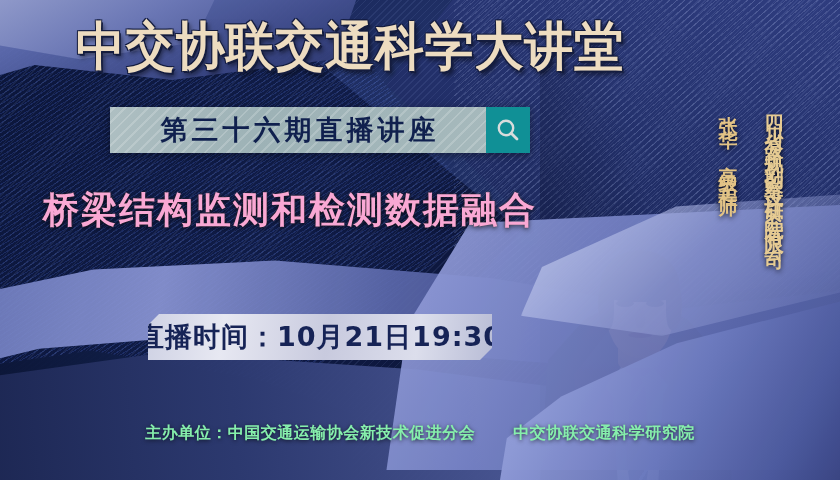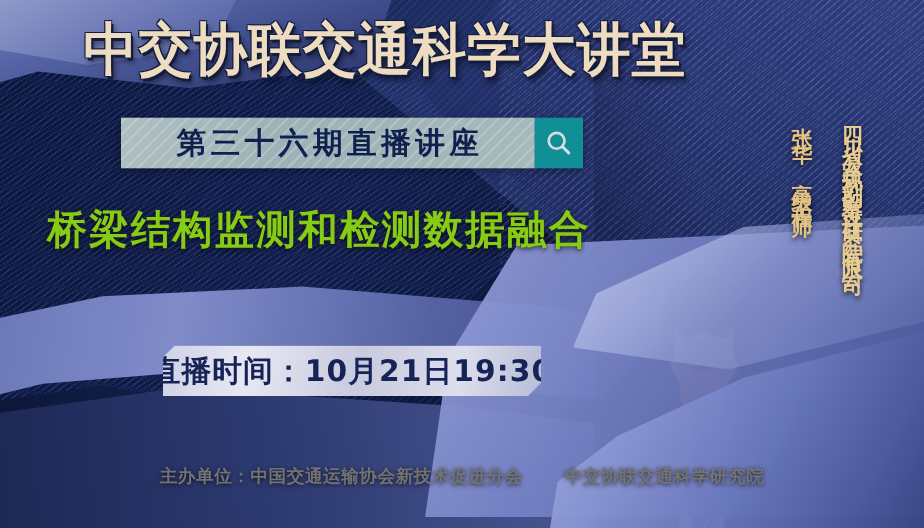--- a/index.html
+++ b/index.html
@@ -256,21 +256,21 @@
     width:44px;background:#109096;
     display:flex;align-items:center;justify-content:center;
   }
   .search-box svg{display:block;}
 
   
   .lecture-title{
     position:absolute;left:20px;top:186px;width:540px;
     text-align:center;
     font-size:36px;line-height:48px;font-weight:bold;
-    color:#84cc16;
+    color:#f9a8d4;
     letter-spacing:2px;
     font-family:"DejaVu Sans","Liberation Sans",sans-serif;
     text-shadow:0 2px 5px rgba(0,0,0,.6),0 0 2px rgba(90,55,10,.6);
   }
   .lecture-title .ln{display:block;}
 
   
   .time-banner{
     position:absolute;left:148px;top:314px;width:344px;height:46px;
     background:linear-gradient(98deg,#cfd2e4 0%,#e7e8f2 22%,#c8cade 52%,#dcdeec 78%,#b9bdd6 100%);
@@ -281,21 +281,21 @@
   .time-banner-text{
     font-size:27px;font-weight:bold;color:#162356;letter-spacing:1px;
     font-family:"DejaVu Sans","Liberation Sans",sans-serif;
     white-space:nowrap;
   }
 
   
   .footer{
     position:absolute;left:0;top:423px;width:840px;
     text-align:center;
-    font-size:16px;font-weight:bold;color:#737373;
+    font-size:16px;font-weight:bold;color:#86efac;
     letter-spacing:.5px;
     font-family:"DejaVu Sans","Liberation Sans",sans-serif;
     text-shadow:0 1px 4px rgba(0,0,0,.7);
   }
   .footer .gapsep{display:inline-block;width:26px;}
 
   
   .vtext{
     position:absolute;
     writing-mode:vertical-rl;

